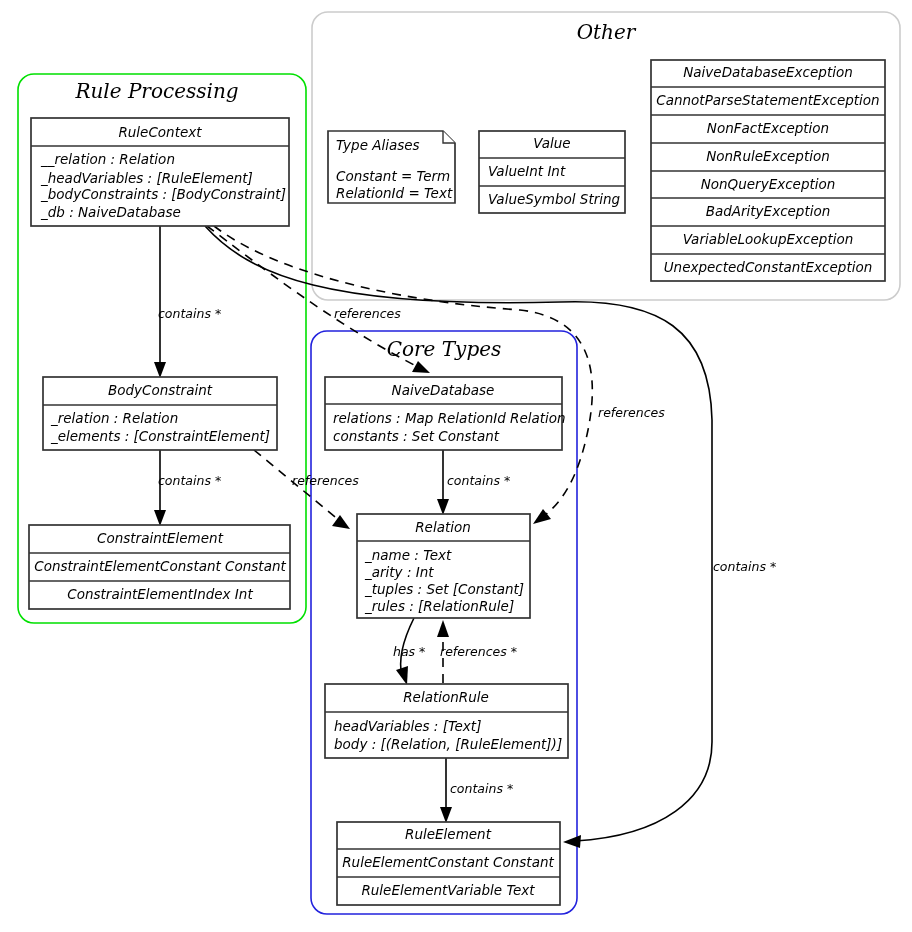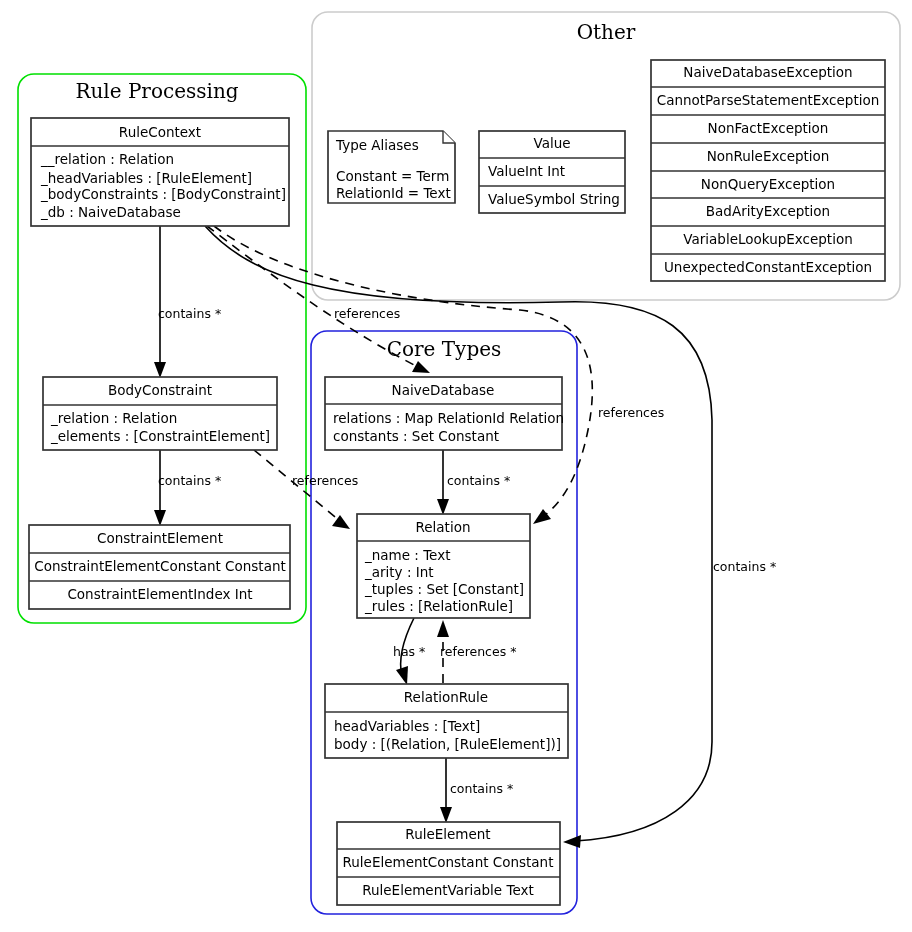--- a/index.html
+++ b/index.html
@@ -10,20 +10,21 @@
   body {
     width: 912px;
     height: 932px;
     font-family: "DejaVu Sans", sans-serif;
     overflow: hidden;
   }
   #diagram-root {
     position: relative;
     width: 912px;
     height: 932px;
+    font-style: italic;
   }
   svg#uml {
     display: block;
     width: 912px;
     height: 932px;
   }
   .pkg-rect {
     fill: none;
     stroke-width: 1.6;
   }

